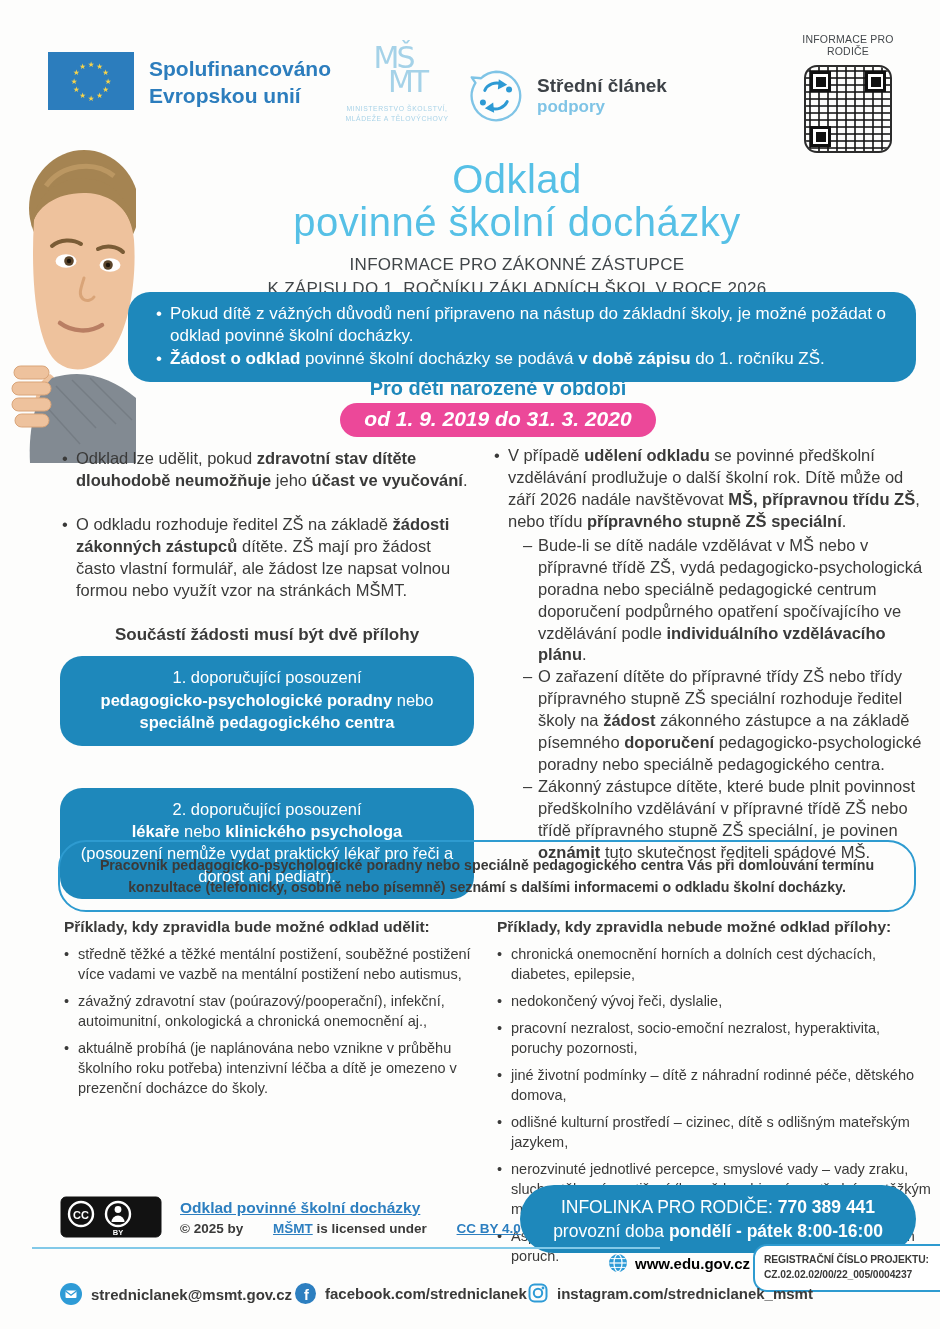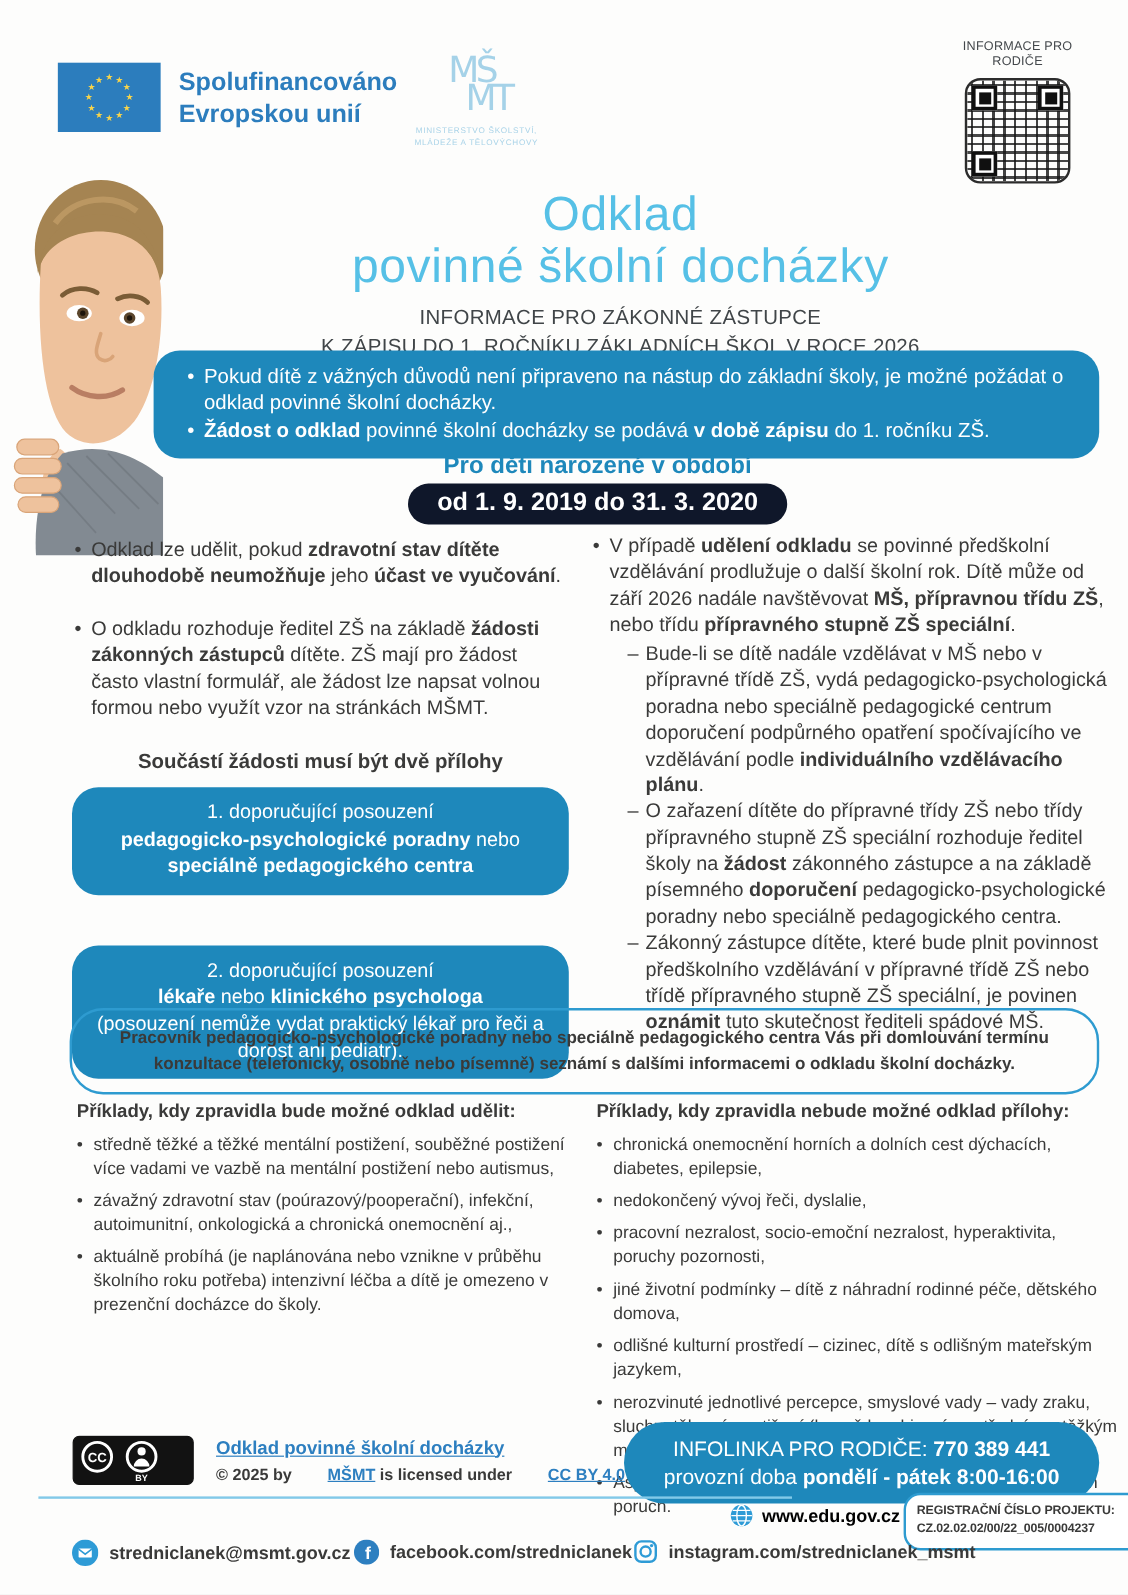--- a/index.html
+++ b/index.html
@@ -36,22 +36,22 @@
   .subtitle.first { margin-top:10px; }
   
   .intro-banner { position:absolute; left:128px; top:292px; width:788px; box-sizing:border-box;
     background:#1e88bb; border-radius:22px; color:#fff; padding:11px 26px 12px; font-size:17px; line-height:1.32; }
   .intro-banner ul, .bullets { list-style:none; margin:0; padding:0; }
   .intro-banner li { position:relative; padding-left:15px; }
   .intro-banner li::before { content:"•"; position:absolute; left:0; }
   
   .birth-block { position:absolute; left:56px; right:0; top:377px; text-align:center; }
   .birth-label { font-size:20px; font-weight:700; color:#1e88bb; }
-  .birth-pill { display:inline-block; background:#0f172a; color:#fff; font-weight:700; font-size:21px;
-    padding:4px 24px 6px; border-radius:22px; margin-top:3px; }
+  .birth-pill { display:inline-block; background:#ec4899; color:#fff; font-weight:700; font-size:21px;
+    padding:4px 24px 6px; border-radius:22px; margin-top:3px;font-style:italic; }
   
   .col-left { position:absolute; left:60px; top:448px; width:414px; font-size:16.5px; line-height:1.33; }
   .col-right { position:absolute; left:492px; top:445px; width:440px; font-size:16.5px; line-height:1.33; }
   .bullets > li { position:relative; padding-left:16px; }
   .bullets > li::before { content:"•"; position:absolute; left:2px; }
   .col-left .bullets > li { margin-bottom:22px; }
   .sub-items { list-style:none; margin:2px 0 0; padding:0; }
   .sub-items > li { position:relative; padding-left:30px; }
   .sub-items > li::before { content:"–"; position:absolute; left:15px; }
   .attach-heading { text-align:center; font-weight:700; font-size:17px; margin-top:2px; }
@@ -123,20 +123,35 @@
     <svg width="120" height="58" viewBox="0 0 120 58">
       <text x="56" y="28" font-family="DejaVu Sans" font-size="30" fill="#a5d2e8" text-anchor="middle" letter-spacing="-3">MŠ</text>
       <text x="70" y="52" font-family="DejaVu Sans" font-size="30" fill="#a5d2e8" text-anchor="middle" letter-spacing="-3">MT</text>
     </svg>
     <div class="msmt-lines">
       <div>MINISTERSTVO ŠKOLSTVÍ,</div>
       <div>MLÁDEŽE A TĚLOVÝCHOVY</div>
     </div>
   </div>
 
+  <div class="sc-block">
+    <svg width="56" height="56" viewBox="0 0 60 60">
+      <path d="M30,4 A26,26 0 1 1 8,16 L4,10 L14,11 A26,26 0 0 1 30,4 Z" fill="none" stroke="#7fc4e6" stroke-width="2.5" stroke-linejoin="round"></path>
+      <path d="M18,24 A14,13 0 0 1 36,17" fill="none" stroke="#2d9ad4" stroke-width="3.2" stroke-linecap="round"></path>
+      <polygon points="33,12 42,18 32,23" fill="#2d9ad4"></polygon>
+      <circle cx="44" cy="23" r="3.2" fill="#2d9ad4"></circle>
+      <path d="M42,36 A14,13 0 0 1 24,43" fill="none" stroke="#2d9ad4" stroke-width="3.2" stroke-linecap="round"></path>
+      <polygon points="27,37 18,43 28,48" fill="#2d9ad4"></polygon>
+      <circle cx="16" cy="37" r="3.2" fill="#2d9ad4"></circle>
+    </svg>
+    <div>
+      <div class="sc-title">Střední článek</div>
+      <div class="sc-subtitle">podpory</div>
+    </div>
+  </div>
 
   <div class="qr-block">
     <div class="qr-label">INFORMACE PRO RODIČE</div>
     <div class="qr">
       <div class="finder f-tl"></div>
       <div class="finder f-tr"></div>
       <div class="finder f-bl"></div>
     </div>
   </div>
 

